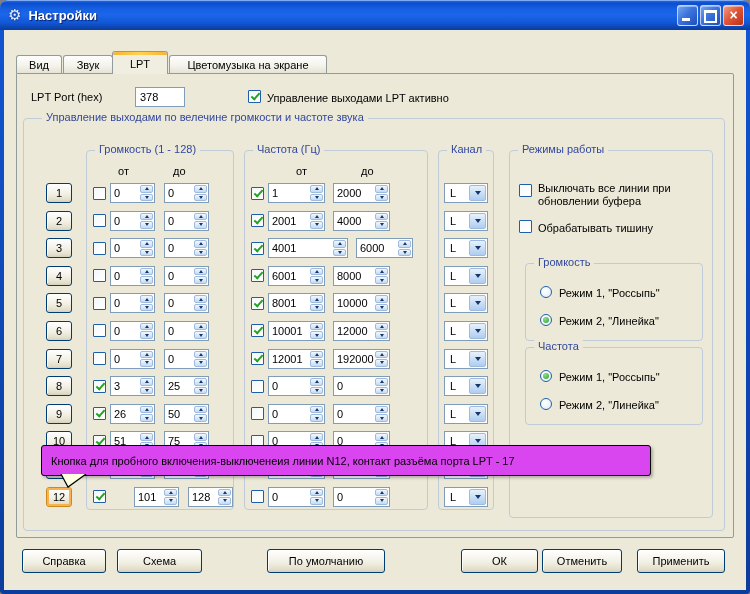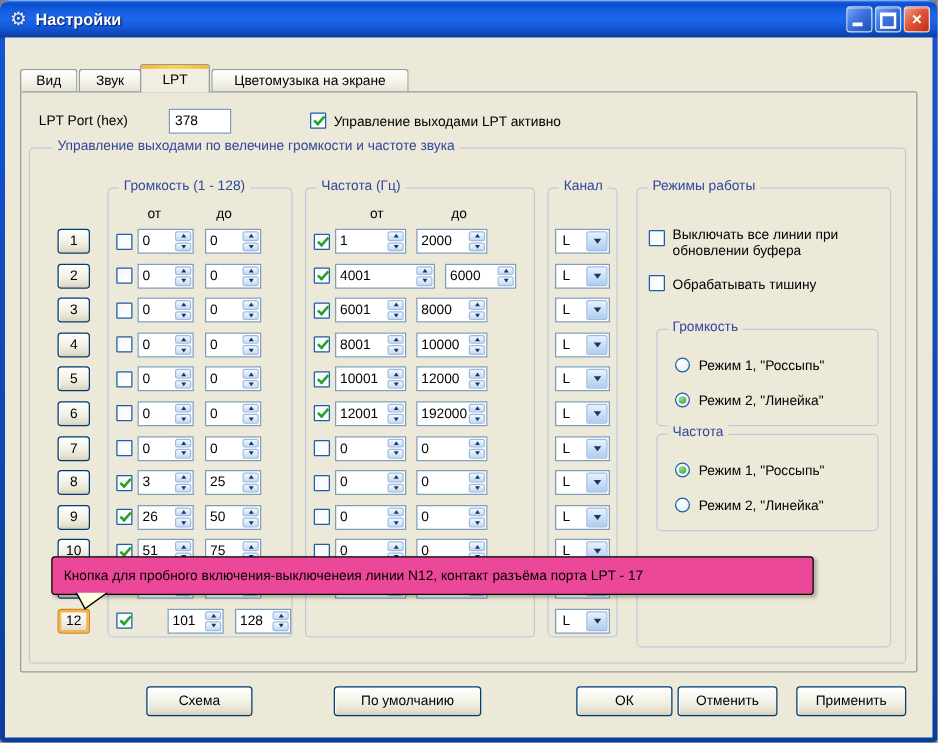--- a/index.html
+++ b/index.html
@@ -79,21 +79,21 @@
   .sbtn{flex:1;display:flex;align-items:center;justify-content:center;border:1px solid #9ebadf;border-radius:2px;
     background:linear-gradient(180deg,#f2f8fd,#c4dbf3);}
   .tri-up{width:0;height:0;border-left:2.5px solid transparent;border-right:2.5px solid transparent;border-bottom:3.5px solid #17366b;}
   .tri-down{width:0;height:0;border-left:2.5px solid transparent;border-right:2.5px solid transparent;border-top:3.5px solid #17366b;}
   .combo{display:flex;border:1px solid #7f9db9;background:#fff;width:44px;height:20px;box-sizing:border-box;flex:none;}
   .combo-val{flex:1;font-size:11px;padding:3px 0 0 5px;}
   .combo-btn{width:15px;margin:1px;border:1px solid #9ebadf;border-radius:2px;display:flex;align-items:center;justify-content:center;
     background:linear-gradient(180deg,#e8f2fc,#aecdf0);}
   .combo-btn .tri-down{border-left-width:3.5px;border-right-width:3.5px;border-top-width:4.5px;}
   
-  .tooltip{position:absolute;left:24px;top:371px;width:610px;height:31px;background:#ec4899;border:1px solid #000;
+  .tooltip{position:absolute;left:24px;top:371px;width:610px;height:31px;background:#d946ef;border:1px solid #000;
     border-radius:3px;z-index:20;display:flex;align-items:center;padding:0 9px;box-sizing:border-box;
     box-shadow:2px 2px 3px rgba(0,0,0,.25);}
   .tooltip-text{font-size:11px;color:#000;white-space:nowrap;}
   .tail{position:absolute;left:16px;top:100%;margin-top:-1px;}
 </style>
 </head>
 <body>
 
 <div class="window">
   <div class="titlebar">
@@ -495,20 +495,47 @@
                 <div class="sbtn">
                   <div class="tri-down"></div>
                 </div>
               </div>
             </div>
           </div>
           <div class="crow frow">
             <div class="cb checked">
               <span class="tick"></span>
             </div>
+            <div class="spin" style="width: 57px;">
+              <div class="spin-val">2001</div>
+              <div class="spin-btns">
+                <div class="sbtn">
+                  <div class="tri-up"></div>
+                </div>
+                <div class="sbtn">
+                  <div class="tri-down"></div>
+                </div>
+              </div>
+            </div>
+            <div class="spin" style="width: 57px;">
+              <div class="spin-val">4000</div>
+              <div class="spin-btns">
+                <div class="sbtn">
+                  <div class="tri-up"></div>
+                </div>
+                <div class="sbtn">
+                  <div class="tri-down"></div>
+                </div>
+              </div>
+            </div>
+          </div>
+          <div class="crow frow">
+            <div class="cb checked">
+              <span class="tick"></span>
+            </div>
             <div class="spin" style="width: 80px;">
               <div class="spin-val">4001</div>
               <div class="spin-btns">
                 <div class="sbtn">
                   <div class="tri-up"></div>
                 </div>
                 <div class="sbtn">
                   <div class="tri-down"></div>
                 </div>
               </div>
@@ -859,19 +886,20 @@
 
       <div class="tooltip">
         <span class="tooltip-text">Кнопка для пробного включения-выключенеия линии N12, контакт разъёма порта LPT - 17</span>
         <svg class="tail" width="30" height="14" viewBox="0 0 30 14">
           <polygon points="3,0 28,0 10,13" fill="#ffffe1"></polygon>
           <polyline points="3,0 10,13 28,0" fill="none" stroke="#000" stroke-width="1.2"></polyline>
         </svg>
       </div>
     </div>
 
+    <div class="xpbtn footbtn fb0">Справка</div>
     <div class="xpbtn footbtn fb2">По умолчанию</div>
     <div class="xpbtn footbtn fb1">Схема</div>
     <div class="xpbtn footbtn fb3">ОК</div>
     <div class="xpbtn footbtn fb4">Отменить</div>
     <div class="xpbtn footbtn fb5">Применить</div>
   </div>
 </div>
 
 </body></html>

